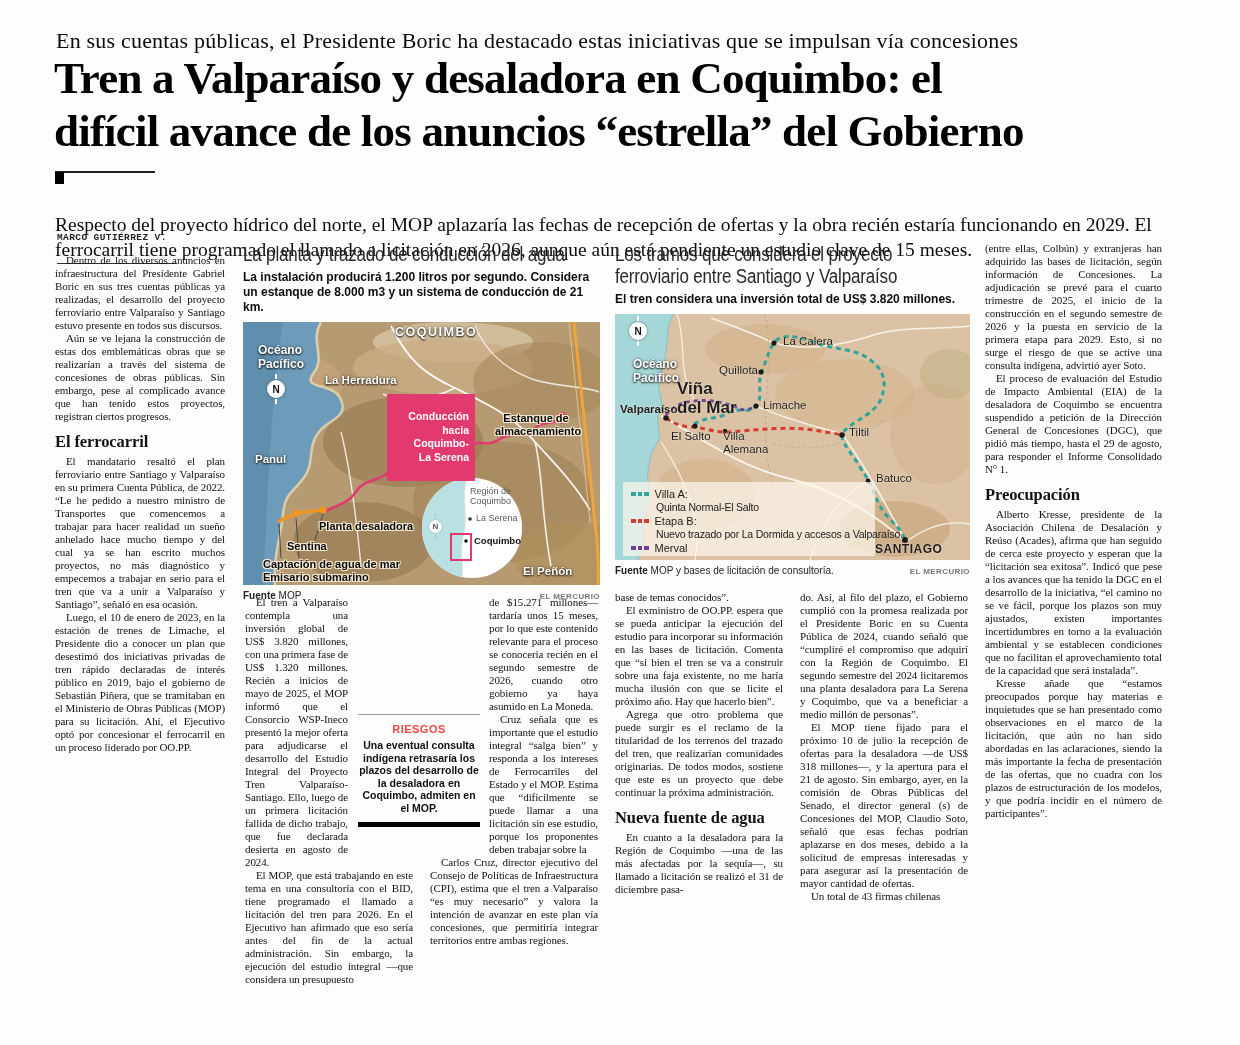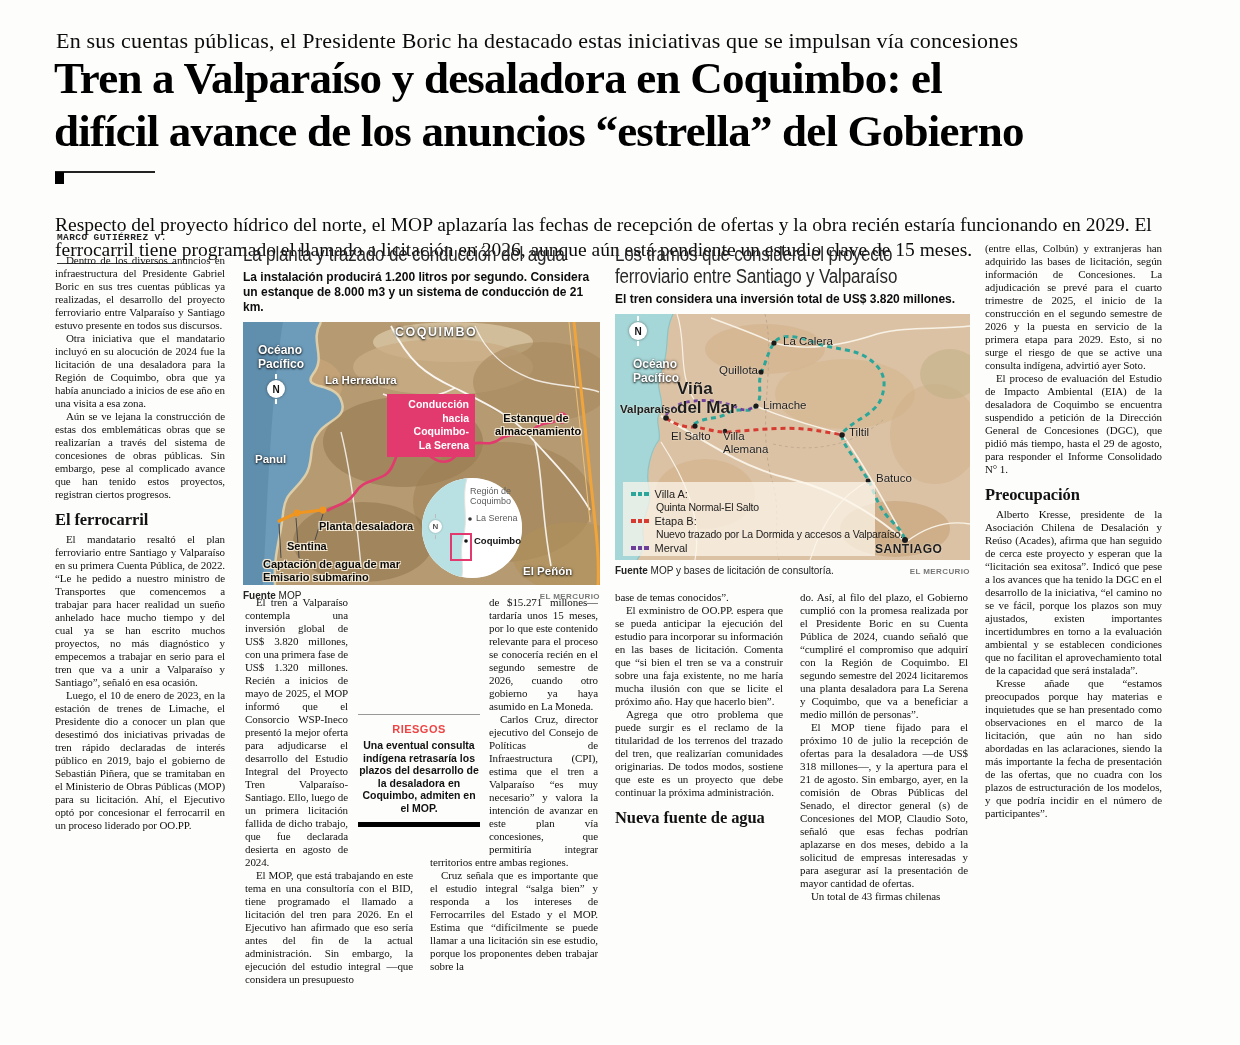--- a/index.html
+++ b/index.html
@@ -54,21 +54,21 @@
 
   .mlbl-w{position:absolute;color:#fff;font-weight:bold;font-size:11.5px;line-height:1.15;
           text-shadow:0 1px 2px rgba(0,0,0,.85),0 0 3px rgba(0,0,0,.55);white-space:pre-line;}
   .mlbl-b{position:absolute;color:#0a0a0a;font-weight:bold;font-size:11px;line-height:1.2;white-space:pre-line;
           text-shadow:-1px -1px 0 #f4e9d4,1px -1px 0 #f4e9d4,-1px 1px 0 #f4e9d4,1px 1px 0 #f4e9d4,0 0 2px #f4e9d4;}
   .mlbl{position:absolute;color:#1d1d1d;font-size:11.5px;line-height:1.1;white-space:pre-line;
         text-shadow:0 0 2px rgba(246,238,226,.9);}
   .bold{font-weight:bold;}
   .caps{letter-spacing:.5px;}
   .pink-box{position:absolute;left:144px;top:72px;width:76px;background:#e23a6e;color:#fff;
-            font-weight:bold;font-size:10.5px;line-height:1.3;text-align:right;padding:4px 6px;white-space:pre-line;}
+            font-weight:bold;font-size:10.5px;line-height:1.3;text-align:right;padding:16px 6px;white-space:pre-line;}
   .inset-lbl{position:absolute;color:#5c5c5c;font-size:9px;line-height:1.15;white-space:pre-line;}
 
   .compass{position:absolute;width:18px;height:18px;background:#fff;border-radius:50%;
            display:flex;align-items:center;justify-content:center;
            font-family:"Liberation Sans",sans-serif;font-weight:bold;font-size:10px;color:#111;
            box-shadow:0 0 3px rgba(0,0,0,.45);}
   .compass::before,.compass::after{content:"";position:absolute;left:50%;width:1.5px;margin-left:-.75px;background:#fff;height:5px;}
   .compass::before{top:-6px}.compass::after{bottom:-6px}
   .compass.small{width:13px;height:13px;font-size:8px;color:#555;box-shadow:0 0 2px rgba(0,0,0,.3);}
   .compass.small::before,.compass.small::after{background:#bbb;height:4px;}
@@ -88,45 +88,45 @@
   <div class="kicker">En sus cuentas públicas, el Presidente Boric ha destacado estas iniciativas que se impulsan vía concesiones</div>
   <h1 class="headline">Tren a Valparaíso y desaladora en Coquimbo: el
 difícil avance de los anuncios “estrella” del Gobierno</h1>
   <div class="deck-rule"></div>
   <div class="deck-marker"></div>
   <div class="deck">Respecto del proyecto hídrico del norte, el MOP aplazaría las fechas de recepción de ofertas y la obra recién estaría funcionando en 2029. El ferrocarril tiene programado el llamado a licitación en 2026, aunque aún está pendiente un estudio clave de 15 meses.</div>
   <div class="byline">MARCO GUTIÉRREZ V.</div>
 
   <div class="bodycol" id="c1">
     <p>Dentro de los diversos anuncios en infraestructura del Presidente Gabriel Boric en sus tres cuentas públicas ya realizadas, el desarrollo del proyecto ferroviario entre Valparaíso y Santiago estuvo presente en todos sus discursos.</p>
-    <p>Otra iniciativa que el mandatario incluyó en su alocución de 2024 fue la licitación de una desaladora para la Región de Coquimbo, obra que ya había anunciado a inicios de ese año en una visita a esa zona.</p>
     <p>Aún se ve lejana la construcción de estas dos emblemáticas obras que se realizarían a través del sistema de concesiones de obras públicas. Sin embargo, pese al complicado avance que han tenido estos proyectos, registran ciertos progresos.</p>
     <h3 class="subhead">El ferrocarril</h3>
     <p>El mandatario resaltó el plan ferroviario entre Santiago y Valparaíso en su primera Cuenta Pública, de 2022. “Le he pedido a nuestro ministro de Transportes que comencemos a trabajar para hacer realidad un sueño anhelado hace mucho tiempo y del cual ya se han escrito muchos proyectos, no más diagnóstico y empecemos a trabajar en serio para el tren que va a unir a Valparaíso y Santiago”, señaló en esa ocasión.</p>
     <p>Luego, el 10 de enero de 2023, en la estación de trenes de Limache, el Presidente dio a conocer un plan que desestimó dos iniciativas privadas de tren rápido declaradas de interés público en 2019, bajo el gobierno de Sebastián Piñera, que se tramitaban en el Ministerio de Obras Públicas (MOP) para su licitación. Ahí, el Ejecutivo optó por concesionar el ferrocarril en un proceso liderado por OO.PP.</p>
   </div>
 
   <div class="bodycol" id="c2">
     <div class="spacer-r"></div>
     <p>El tren a Valparaíso contempla una inversión global de US$ 3.820 millones, con una primera fase de US$ 1.320 millones. Recién a inicios de mayo de 2025, el MOP informó que el Consorcio WSP-Ineco presentó la mejor oferta para adjudicarse el desarrollo del Estudio Integral del Proyecto Tren Valparaíso-Santiago. Ello, luego de un primera licitación fallida de dicho trabajo, que fue declarada desierta en agosto de 2024.</p>
     <p>El MOP, que está trabajando en este tema en una consultoría con el BID, tiene programado el llamado a licitación del tren para 2026. En el Ejecutivo han afirmado que eso sería antes del fin de la actual administración. Sin embargo, la ejecución del estudio integral —que considera un presupuesto</p>
   </div>
 
   <div class="bodycol" id="c3">
     <div class="spacer-l"></div>
     <p class="cont">de $15.271 millones— tardaría unos 15 meses, por lo que este contenido relevante para el proceso se conocería recién en el segundo semestre de 2026, cuando otro gobierno ya haya asumido en La Moneda.</p>
+    <p>Cruz señala que es importante que el estudio integral “salga bien” y responda a los intereses de Ferrocarriles del Estado y el MOP. Estima que “difícilmente se puede llamar a una licitación sin ese estudio, porque los proponentes deben trabajar sobre la</p>
     <p>Carlos Cruz, director ejecutivo del Consejo de Políticas de Infraestructura (CPI), estima que el tren a Valparaíso “es muy necesario” y valora la intención de avanzar en este plan vía concesiones, que permitiría integrar territorios entre ambas regiones.</p>
-    <p>Cruz señala que es importante que el estudio integral “salga bien” y responda a los intereses de Ferrocarriles del Estado y el MOP. Estima que “difícilmente se puede llamar a una licitación sin ese estudio, porque los proponentes deben trabajar sobre la</p>
   </div>
 
   <div class="bodycol" id="c4">
     <p class="cont">base de temas conocidos”.</p>
     <p>El exministro de OO.PP. espera que se pueda anticipar la ejecución del estudio para incorporar su información en las bases de licitación. Comenta que “si bien el tren se va a construir sobre una faja existente, no me haría mucha ilusión con que se licite el próximo año. Hay que hacerlo bien”.</p>
     <p>Agrega que otro problema que puede surgir es el reclamo de la titularidad de los terrenos del trazado del tren, que realizarían comunidades originarias. De todos modos, sostiene que este es un proyecto que debe continuar la próxima administración.</p>
     <h3 class="subhead">Nueva fuente de agua</h3>
+    <p>En cuanto a la desaladora para la Región de Coquimbo —una de las más afectadas por la sequía—, su llamado a licitación se realizó el 31 de diciembre pasa-</p>
   </div>
 
   <div class="bodycol" id="c5">
     <p class="cont">do. Así, al filo del plazo, el Gobierno cumplió con la promesa realizada por el Presidente Boric en su Cuenta Pública de 2024, cuando señaló que “cumpliré el compromiso que adquirí con la Región de Coquimbo. El segundo semestre del 2024 licitaremos una planta desaladora para La Serena y Coquimbo, que va a beneficiar a medio millón de personas”.</p>
     <p>El MOP tiene fijado para el próximo 10 de julio la recepción de ofertas para la desaladora —de US$ 318 millones—, y la apertura para el 21 de agosto. Sin embargo, ayer, en la comisión de Obras Públicas del Senado, el director general (s) de Concesiones del MOP, Claudio Soto, señaló que esas fechas podrían aplazarse en dos meses, debido a la solicitud de empresas interesadas y para asegurar así la presentación de mayor cantidad de ofertas.</p>
     <p>Un total de 43 firmas chilenas</p>
   </div>
 
   <div class="bodycol" id="c6">
     <p class="cont">(entre ellas, Colbún) y extranjeras han adquirido las bases de licitación, según información de Concesiones. La adjudicación se prevé para el cuarto trimestre de 2025, el inicio de la construcción en el segundo semestre de 2026 y la puesta en servicio de la primera etapa para 2029. Esto, si no surge el riesgo de que se active una consulta indígena, advirtió ayer Soto.</p>

